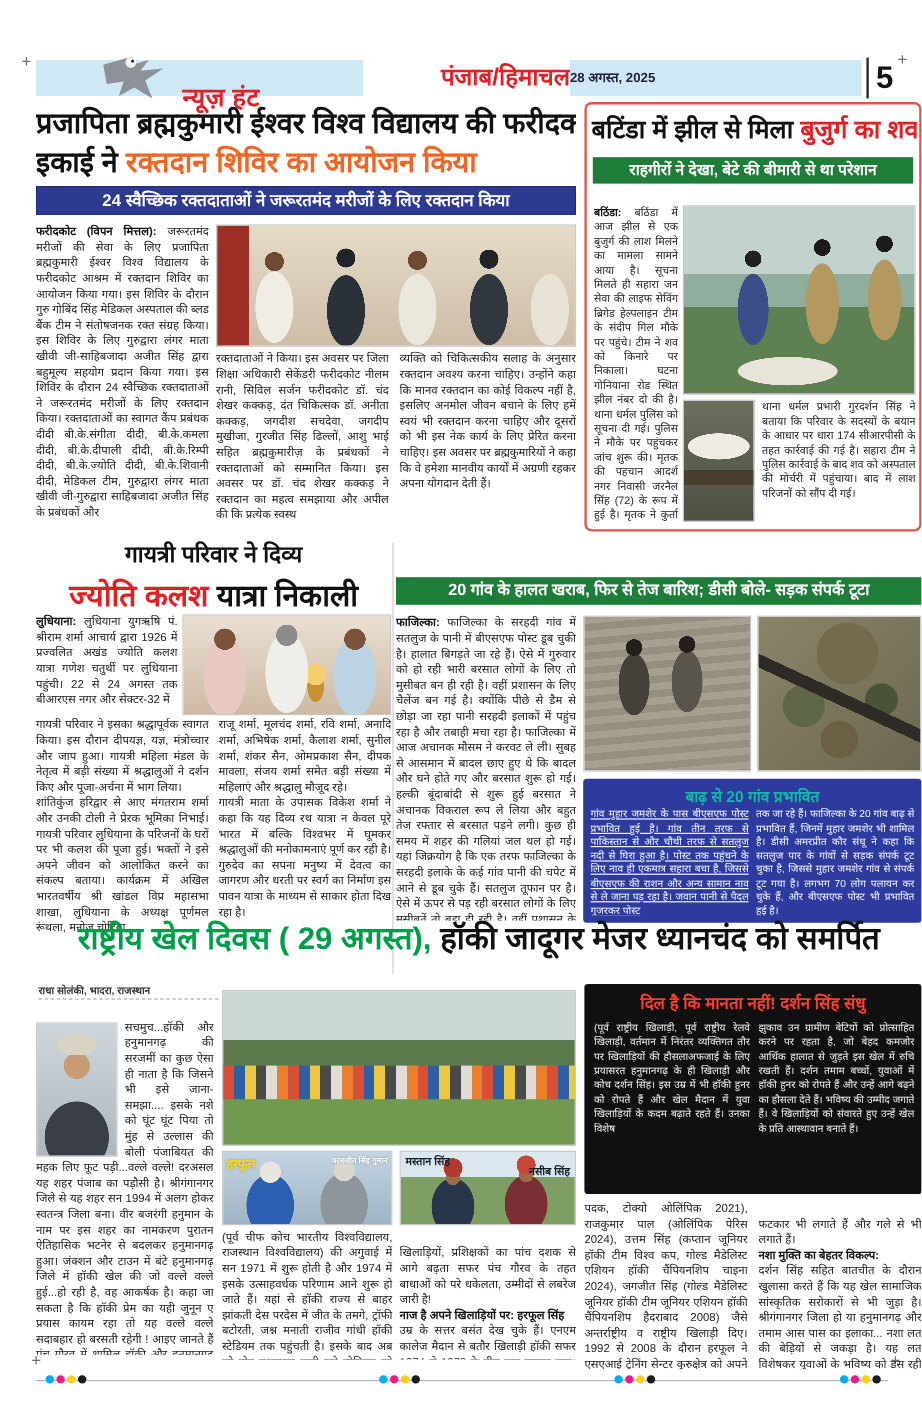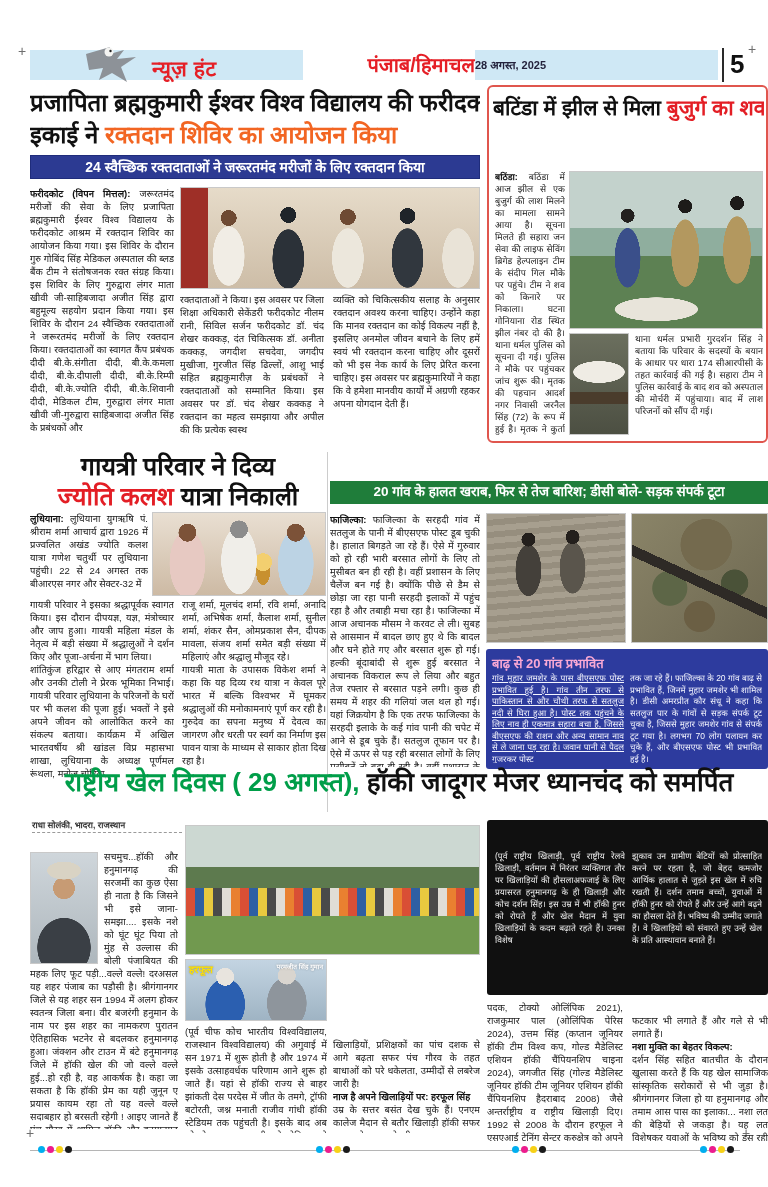--- a/index.html
+++ b/index.html
@@ -30,21 +30,21 @@
   .hl-orange { color:#f26522; }
   .hl-red { color:#e31e25; }
   .hl-green { color:#009e49; }
   .bar { color:#ffffff; font-weight:bold; text-align:center; overflow:hidden; white-space:nowrap; }
   .bar-blue  { background:#2c3a92; border:1px solid #1f2c7b; }
   .bar-green { background:#1f7d3a; }
 
   
   .red-box { border:2px solid #e0564e; border-radius:6px; background:#fff; }
   .blue-box { background:#2d3b9e; border-radius:3px; }
-  .blue-box .bb-title { color:#f9a8d4; font-size:13px; font-weight:bold; text-align:left; }
+  .blue-box .bb-title { color:#14b8a6; font-size:13px; font-weight:bold; text-align:center; }
   .blue-box .bb-text { color:#f5f6ff; font-size:8.5px; line-height:11.5px; text-align:justify; overflow:hidden; }
   .black-box { background:#101010; border-radius:3px; }
   .black-box .kb-title { color:#ff3d2e; font-size:14px; font-weight:bold; text-align:center; white-space:nowrap; overflow:hidden; }
   .black-box .kb-text { color:#f2f2f2; font-size:8.5px; line-height:12px; text-align:justify; overflow:hidden; }
 
   .byline { font-size:8.5px; font-weight:bold; color:#333; border-bottom:1px dashed #9a9a9a; padding-bottom:2px; }
   .inline-head { font-weight:bold; color:#111; }
 
   
   .ph-blood { background:
@@ -136,21 +136,21 @@
 <div class="abs plus" style="left:742px;top:1126px;">+</div>
 
 <div class="abs hdr-strip" style="left:30px;top:50px;width:273px;height:30px;">
   <span class="abs" style="left:52px;top:-6px;width:62px;height:40px;">
     <svg width="62" height="40" viewBox="0 0 62 40">
         <path d="M4 10 L28 3 L24 11 L42 6 L35 15 L54 13 L39 23 L45 38 L30 29 L17 36 L21 24 L7 26 Z" fill="#8d9298"></path>
         <circle cx="27" cy="8" r="4.5" fill="#f4f4f2"></circle>
         <circle cx="28.5" cy="7" r="1.2" fill="#222"></circle>
       </svg>
   </span>
-  <span class="abs masthead-title" style="left:122px;top:4px;">न्यूज़ हंट</span>
+  <span class="abs masthead-title" style="left:122px;top:16px;">न्यूज़ हंट</span>
 </div>
 <div class="abs" style="left:303px;top:50px;width:172px;height:30px;background:#ffffff;">
   <div class="section-title" style="line-height:30px;">पंजाब/हिमाचल</div>
 </div>
 <div class="abs hdr-strip" style="left:475px;top:50px;width:243px;height:30px;">
   <div class="hdr-date" style="line-height:30px;padding-right:10px;">28 अगस्त, 2025</div>
 </div>
 <div class="abs page-num" style="left:722px;top:48px;height:34px;line-height:32px;">5</div>
 
 <div class="abs" style="left:30px;top:85px;width:450px;height:360px;">
@@ -158,30 +158,31 @@
   <div class="hl" style="position:absolute;left:0;top:32px;width:450px;font-size:24px;"><span>इकाई ने </span><span class="hl-orange">रक्तदान शिविर का आयोजन किया</span></div>
   <div class="abs bar bar-blue" style="left:0;top:70px;width:450px;height:24px;font-size:14px;line-height:22px;">24 स्वैच्छिक रक्तदाताओं ने जरूरतमंद मरीजों के लिए रक्तदान किया</div>
   <div class="abs body-text" style="left:0;top:102px;width:144px;height:256px;"><strong class="dateline">फरीदकोट (विपन मित्तल):</strong> <span>जरूरतमंद मरीजों की सेवा के लिए प्रजापिता ब्रह्मकुमारी ईश्वर विश्व विद्यालय के फरीदकोट आश्रम में रक्तदान शिविर का आयोजन किया गया। इस शिविर के दौरान गुरु गोबिंद सिंह मेडिकल अस्पताल की ब्लड बैंक टीम ने संतोषजनक रक्त संग्रह किया। इस शिविर के लिए गुरुद्वारा लंगर माता खीवी जी-साहिबजादा अजीत सिंह द्वारा बहुमूल्य सहयोग प्रदान किया गया। इस शिविर के दौरान 24 स्वैच्छिक रक्तदाताओं ने जरूरतमंद मरीजों के लिए रक्तदान किया। रक्तदाताओं का स्वागत कैंप प्रबंधक दीदी बी.के.संगीता दीदी, बी.के.कमला दीदी, बी.के.दीपाली दीदी, बी.के.रिम्पी दीदी, बी.के.ज्योति दीदी, बी.के.शिवानी दीदी, मेडिकल टीम, गुरुद्वारा लंगर माता खीवी जी-गुरुद्वारा साहिबजादा अजीत सिंह के प्रबंधकों और</span></div>
   <div class="abs photo ph-blood" style="left:150px;top:102px;width:300px;height:102px;"></div>
   <div class="abs body-text" style="left:150px;top:208px;width:144px;height:150px;">रक्तदाताओं ने किया। इस अवसर पर जिला शिक्षा अधिकारी सेकेंडरी फरीदकोट नीलम रानी, सिविल सर्जन फरीदकोट डॉ. चंद शेखर कक्कड़, दंत चिकित्सक डॉ. अनीता कक्कड़, जगदीश सचदेवा, जगदीप मुखीजा, गुरजीत सिंह ढिल्लों, आशु भाई सहित ब्रह्मकुमारीज़ के प्रबंधकों ने रक्तदाताओं को सम्मानित किया। इस अवसर पर डॉ. चंद शेखर कक्कड़ ने रक्तदान का महत्व समझाया और अपील की कि प्रत्येक स्वस्थ</div>
   <div class="abs body-text" style="left:303px;top:208px;width:147px;height:150px;">व्यक्ति को चिकित्सकीय सलाह के अनुसार रक्तदान अवश्य करना चाहिए। उन्होंने कहा कि मानव रक्तदान का कोई विकल्प नहीं है, इसलिए अनमोल जीवन बचाने के लिए हमें स्वयं भी रक्तदान करना चाहिए और दूसरों को भी इस नेक कार्य के लिए प्रेरित करना चाहिए। इस अवसर पर ब्रह्मकुमारियों ने कहा कि वे हमेशा मानवीय कार्यों में अग्रणी रहकर अपना योगदान देती हैं।</div>
 </div>
 
 <div class="abs red-box" style="left:487px;top:85px;width:281px;height:358px;">
   <div class="hl" style="position:absolute;left:4px;top:6px;width:271px;font-size:21px;text-align:center;"><span>बटिंडा में झील से मिला </span><span class="hl-red">बुजुर्ग का शव</span></div>
+  <div class="abs bar bar-green" style="left:5px;top:44px;width:267px;height:22px;font-size:13px;line-height:21px;">राहगीरों ने देखा, बेटे की बीमारी से था परेशान</div>
   <div class="abs body-text" style="left:6px;top:84px;width:70px;height:266px;font-size:9px;line-height:12px;"><strong class="dateline">बठिंडा:</strong> <span>बठिंडा में आज झील से एक बुजुर्ग की लाश मिलने का मामला सामने आया है। सूचना मिलते ही सहारा जन सेवा की लाइफ सेविंग ब्रिगेड हेल्पलाइन टीम के संदीप गिल मौके पर पहुंचे। टीम ने शव को किनारे पर निकाला। घटना गोनियाना रोड स्थित झील नंबर दो की है। थाना धर्मल पुलिस को सूचना दी गई। पुलिस ने मौके पर पहुंचकर जांच शुरू की। मृतक की पहचान आदर्श नगर निवासी जरनैल सिंह (72) के रूप में हुई है। मृतक ने कुर्ता पजामा पहना हुआ था। बुजुर्ग लड़के की बीमारी के चलते परेशान था और सुबह घर से निकला था।</span></div>
   <div class="abs photo ph-lake" style="left:80px;top:84px;width:194px;height:158px;"></div>
   <div class="abs photo ph-bag" style="left:80px;top:246px;width:60px;height:102px;"></div>
   <div class="abs body-text" style="left:146px;top:246px;width:128px;height:102px;font-size:9px;line-height:12px;">थाना धर्मल प्रभारी गुरदर्शन सिंह ने बताया कि परिवार के सदस्यों के बयान के आधार पर धारा 174 सीआरपीसी के तहत कार्रवाई की गई है। सहारा टीम ने पुलिस कार्रवाई के बाद शव को अस्पताल की मोर्चरी में पहुंचाया। बाद में लाश परिजनों को सौंप दी गई।</div>
 </div>
 
 <div class="abs vrule" style="left:327px;top:452px;height:360px;"></div>
 
 <div class="abs" style="left:30px;top:448px;width:296px;height:370px;">
-  <div class="hl" style="position:absolute;left:0;top:0;width:296px;font-size:25px;text-align:center;">गायत्री परिवार ने दिव्य</div>
+  <div class="hl" style="position:absolute;left:0;top:0;width:296px;font-size:19px;text-align:center;">गायत्री परिवार ने दिव्य</div>
   <div class="hl" style="position:absolute;left:0;top:30px;width:296px;font-size:25px;text-align:center;"><span class="hl-red">ज्योति कलश</span><span> यात्रा निकाली</span></div>
   <div class="abs body-text" style="left:0;top:64px;width:118px;height:84px;"><strong class="dateline">लुधियाना:</strong> <span>लुधियाना युगऋषि पं. श्रीराम शर्मा आचार्य द्वारा 1926 में प्रज्वलित अखंड ज्योति कलश यात्रा गणेश चतुर्थी पर लुधियाना पहुंची। 22 से 24 अगस्त तक बीआरएस नगर और सेक्टर-32 में</span></div>
   <div class="abs photo ph-kalash" style="left:122px;top:64px;width:174px;height:84px;"></div>
   <div class="abs body-text" style="left:0;top:150px;width:144px;height:220px;">गायत्री परिवार ने इसका श्रद्धापूर्वक स्वागत किया। इस दौरान दीपयज्ञ, यज्ञ, मंत्रोच्चार और जाप हुआ। गायत्री महिला मंडल के नेतृत्व में बड़ी संख्या में श्रद्धालुओं ने दर्शन किए और पूजा-अर्चना में भाग लिया।
 शांतिकुंज हरिद्वार से आए मंगतराम शर्मा और उनकी टोली ने प्रेरक भूमिका निभाई। गायत्री परिवार लुधियाना के परिजनों के घरों पर भी कलश की पूजा हुई। भक्तों ने इसे अपने जीवन को आलोकित करने का संकल्प बताया। कार्यक्रम में अखिल भारतवर्षीय श्री खांडल विप्र महासभा शाखा, लुधियाना के अध्यक्ष पूर्णमल रूंथला, मनोज चोटिया,</div>
   <div class="abs body-text" style="left:152px;top:150px;width:144px;height:220px;">राजू शर्मा, मूलचंद शर्मा, रवि शर्मा, अनादि शर्मा, अभिषेक शर्मा, कैलाश शर्मा, सुनील शर्मा, शंकर सैन, ओमप्रकाश सैन, दीपक मावला, संजय शर्मा समेत बड़ी संख्या में महिलाएं और श्रद्धालु मौजूद रहे।
 गायत्री माता के उपासक विकेश शर्मा ने कहा कि यह दिव्य रथ यात्रा न केवल पूरे भारत में बल्कि विश्वभर में घूमकर श्रद्धालुओं की मनोकामनाएं पूर्ण कर रही है। गुरुदेव का सपना मनुष्य में देवत्व का जागरण और धरती पर स्वर्ग का निर्माण इस पावन यात्रा के माध्यम से साकार होता दिख रहा है।</div>
 </div>
 
 <div class="abs" style="left:330px;top:443px;width:438px;height:330px;">
@@ -200,27 +201,32 @@
   <div class="hl" style="position:absolute;left:0;top:0;width:738px;font-size:26px;text-align:center;"><span class="hl-green">राष्ट्रीय खेल दिवस ( 29 अगस्त),</span><span> हॉकी जादूगर मेजर ध्यानचंद को समर्पित</span></div>
   <div class="abs byline" style="left:2px;top:56px;width:150px;">राधा सोलंकी, भादरा, राजस्थान</div>
   <div class="abs body-text" style="left:0;top:74px;width:148px;height:292px;display:block;">
     <span class="ph-portrait photo"></span><span>सचमुच...हॉकी और हनुमानगढ़ की सरजमीं का कुछ ऐसा ही नाता है कि जिसने भी इसे जाना- समझा.... इसके नशे को घूंट घूंट पिया तो मुंह से उल्लास की बोली पंजाबियत की महक लिए फूट पड़ी...वल्ले वल्ले! दरअसल यह शहर पंजाब का पड़ौसी है। श्रीगंगानगर जिले से यह शहर सन 1994 में अलग होकर स्वतन्त्र जिला बना। वीर बजरंगी हनुमान के नाम पर इस शहर का नामकरण पुरातन ऐतिहासिक भटनेर से बदलकर हनुमानगढ़ हुआ। जंक्शन और टाउन में बंटे हनुमानगढ़ जिले में हॉकी खेल की जो वल्ले वल्ले हुई...हो रही है, वह आकर्षक है। कहा जा सकता है कि हॉकी प्रेम का यही जुनून ए प्रयास कायम रहा तो यह वल्ले वल्ले सदाबहार हो बरसती रहेगी ! आइए जानते हैं पंच गौरव में शामिल हॉकी और हनुमानगढ़ की दिलचस्प कहानी हॉकी के पूर्व खिलाड़ियों, प्रशिक्षकों की जुबानी। कहानी जो कि एनएम कालेज हनुमानगढ़ टाउन से परमजीत सिंह गुमान</span>
   </div>
   <div class="abs photo ph-field" style="left:155px;top:62px;width:295px;height:130px;"></div>
   <div class="abs photo ph-pairL" style="left:155px;top:196px;width:142px;height:62px;">
     <span class="ph-label" style="left:3px;top:2px;color:#ffe100;font-size:10px;">हरफूल</span>
     <span class="ph-label" style="right:3px;top:2px;color:#ffffff;font-size:6.5px;">परमजीत सिंह गुमान</span>
   </div>
+  <div class="abs photo ph-pairR" style="left:303px;top:196px;width:147px;height:62px;">
+    <span class="ph-label" style="left:4px;top:1px;color:#15202e;font-size:9px;text-shadow:none;">मस्तान सिंह</span>
+    <span class="ph-label" style="right:4px;top:9px;color:#15202e;font-size:9px;text-shadow:none;">नसीब सिंह</span>
+  </div>
   <div class="abs body-text" style="left:155px;top:262px;width:142px;height:108px;">(पूर्व चीफ कोच भारतीय विश्वविद्यालय, राजस्थान विश्वविद्यालय) की अगुवाई में सन 1971 में शुरू होती है और 1974 में इसके उत्साहवर्धक परिणाम आने शुरू हो जाते हैं। यहां से हॉकी राज्य से बाहर झांकती देस परदेस में जीत के तमगे, ट्रॉफी बटोरती, जश्न मनाती राजीव गांधी हॉकी स्टेडियम तक पहुंचती है। इसके बाद अब जो तोड़ मशक्कत जारी रखे स्टेडियम को एस्ट्रोटर्फ की सौगात से नवाजने की चाहत! हनुमानगढ़ के इन जांबाज</div>
   <div class="abs body-text" style="left:303px;top:262px;width:147px;height:108px;">
     <span>खिलाड़ियों, प्रशिक्षकों का पांच दशक से आगे बढ़ता सफर पंच गौरव के तहत बाधाओं को परे धकेलता, उम्मीदों से लबरेज जारी है!</span>
     <span class="inline-head">नाज है अपने खिलाड़ियों पर: हरफूल सिंह</span>
     <span>उम्र के सत्तर बसंत देख चुके हैं। एनएम कालेज मैदान से बतौर खिलाड़ी हॉकी सफर 1974 से 1979 के बीच खूब परवान चढ़ा। पांच बार राजस्थान यूनिवर्सिटी का प्रतिनिधित्व किया। सीनियर व जूनियर नेशनल को भी रिप्रजेंट किया। बतौर कोच देश को सुरेन्द्र पलाड़ (कांस्य</span>
   </div>
   <div class="abs black-box" style="left:457px;top:57px;width:281px;height:175px;padding:6px 4px;">
+    <div class="kb-title">दिल है कि मानता नहीं! दर्शन सिंह संधु</div>
     <div class="abs kb-text" style="left:8px;top:30px;width:130px;height:138px;">(पूर्व राष्ट्रीय खिलाड़ी, पूर्व राष्ट्रीय रेलवे खिलाड़ी, वर्तमान में निरंतर व्यक्तिगत तौर पर खिलाड़ियों की हौसलाअफजाई के लिए प्रयासरत हनुमानगढ़ के ही खिलाड़ी और कोच दर्शन सिंह। इस उम्र में भी हॉकी हुनर को रोपते हैं और खेल मैदान में युवा खिलाड़ियों के कदम बढ़ाते रहते हैं। उनका विशेष</div>
     <div class="abs kb-text" style="left:145px;top:30px;width:130px;height:138px;">झुकाव उन ग्रामीण बेटियों को प्रोत्साहित करने पर रहता है, जो बेहद कमजोर आर्थिक हालात से जुड़ते इस खेल में रुचि रखती हैं। दर्शन तमाम बच्चों, युवाओं में हॉकी हुनर को रोपते हैं और उन्हें आगे बढ़ने का हौसला देते हैं। भविष्य की उम्मीद जगाते हैं। वे खिलाड़ियों को संवारते हुए उन्हें खेल के प्रति आस्थावान बनाते हैं।</div>
   </div>
   <div class="abs body-text" style="left:457px;top:238px;width:136px;height:140px;">पदक, टोक्यो ओलिंपिक 2021), राजकुमार पाल (ओलिंपिक पेरिस 2024), उत्तम सिंह (कप्तान जूनियर हॉकी टीम विश्व कप, गोल्ड मैडेलिस्ट एशियन हॉकी चैंपियनशिप चाइना 2024), जगजीत सिंह (गोल्ड मैडेलिस्ट जूनियर हॉकी टीम जूनियर एशियन हॉकी चैंपियनशिप हैदराबाद 2008) जैसे अन्तर्राष्ट्रीय व राष्ट्रीय खिलाड़ी दिए। 1992 से 2008 के दौरान हरफूल ने एसएआई ट्रेनिंग सेन्टर कुरुक्षेत्र को अपने अनुभव की प्रशासनिक सेवा से नवाजा। 2009 से 2014 एनआईएस पटियाला में चीफ कोच रह वहीं से सेवानिवृत्ति ली। इस बारे में गाजीपुर करमपुर उत्तर प्रदेश के उत्तम सिंह कहते हैं, हरफूल सर</div>
   <div class="abs body-text" style="left:602px;top:238px;width:136px;height:140px;">
     <span>फटकार भी लगाते हैं और गले से भी लगाते हैं।</span>
     <span class="inline-head">नशा मुक्ति का बेहतर विकल्प:</span>
     <span>दर्शन सिंह सहित बातचीत के दौरान खुलासा करते हैं कि यह खेल सामाजिक सांस्कृतिक सरोकारों से भी जुड़ा है। श्रीगंगानगर जिला हो या हनुमानगढ़ और तमाम आस पास का इलाका... नशा लत की बेड़ियों से जकड़ा है। यह लत विशेषकर युवाओं के भविष्य को डस रही है और उन्हें पंगु बना रही है। खेल के प्रति नई पीढ़ी का रुझान बढ़ेगा, तो स्वस्थ सेहतमंद सांसों की सकारात्मकता का संदेश उन्हें जीवन के प्रति आस्थावान बनाता है।</span>
   </div>
 </div>

